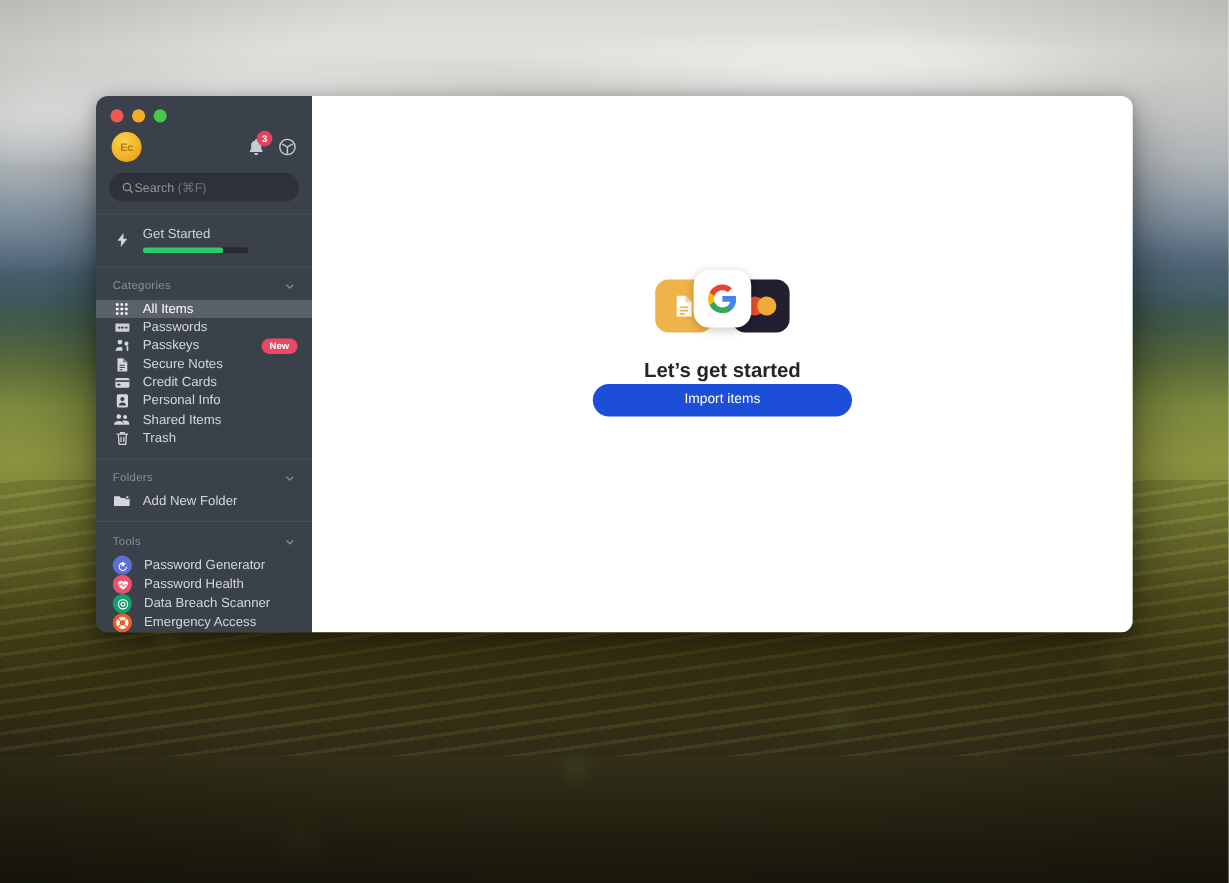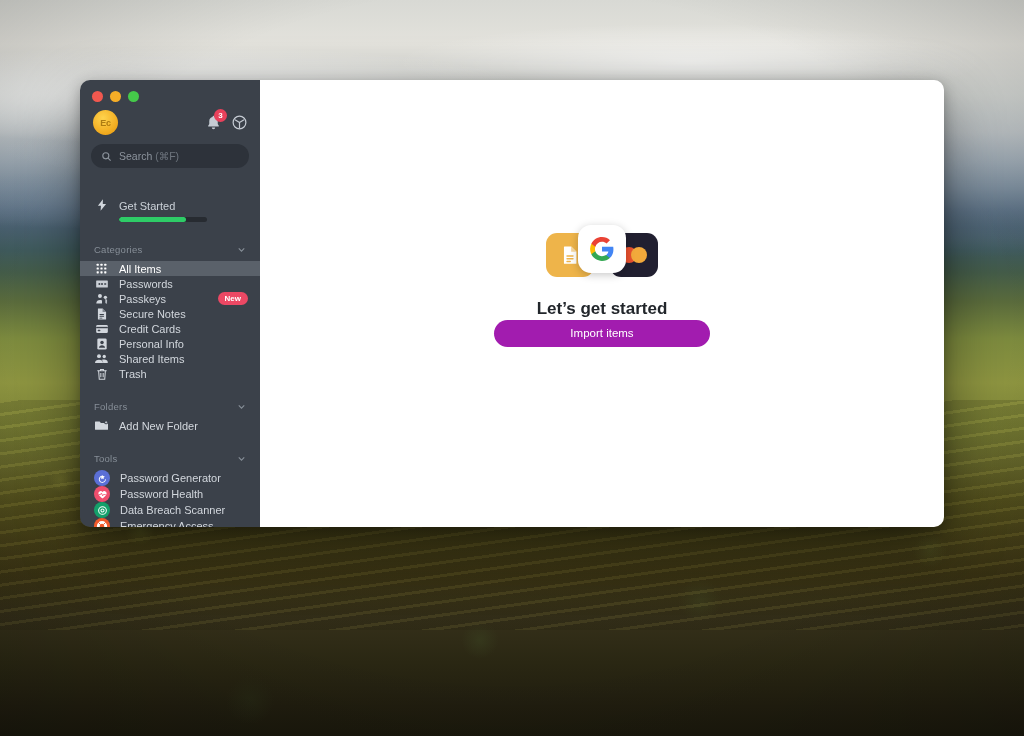--- a/index.html
+++ b/index.html
@@ -117,35 +117,35 @@
     position:absolute; top:-5px; right:-5px;
     min-width:13px; height:13px; padding:0 3px;
     background:#e8415b; color:#fff; border-radius:7px;
     font-size:8px; line-height:13px; text-align:center; font-weight:bold;
   }
 
   
   .search-wrap { padding:9px 11px 10px 11px; }
   .search-box {
     height:24px; background:#2d323a; border-radius:12px;
-    display:flex; align-items:center; padding:0 10px; gap:7px;
+    display:flex; align-items:center; padding:0 10px; 
     cursor:text;
   }
   .search-box svg { flex-shrink:0; }
   .search-text { font-size:10.5px; color:#8d949d; white-space:nowrap; }
   .search-text .kbd { color:#6e757e; }
 
   .divider { height:1px; background:#474d56; margin:0; }
 
   
   .get-started {
     display:flex; align-items:center; gap:10px;
     padding:10px 12px 11px 14px; cursor:pointer;
   }
-  .gs-body { flex:1;margin-top:12px; }
+  .gs-body { flex:1; }
   .gs-label { font-size:11px; color:#cbd1d8; margin-bottom:5px; }
   .gs-track {
     height:5px; width:88px; border-radius:3px; background:#272b31; overflow:hidden;
   }
   .gs-fill { height:100%; background:#2ecc67; border-radius:3px; }
 
   
   .section-head {
     display:flex; align-items:center; justify-content:space-between;
     padding:11px 13px 6px 14px; cursor:pointer;
@@ -486,18 +486,18 @@
               <path fill="#4285F4" d="M45.1 24.5c0-1.6-.14-3.14-.41-4.64H24v8.79h11.82c-.51 2.75-2.06 5.08-4.39 6.64v5.52h7.11c4.16-3.83 6.56-9.47 6.56-16.31z"></path>
               <path fill="#34A853" d="M24 46c5.94 0 10.92-1.97 14.56-5.33l-7.11-5.52c-1.97 1.32-4.49 2.1-7.45 2.1-5.73 0-10.58-3.87-12.31-9.07H4.34v5.7C7.96 41.07 15.4 46 24 46z"></path>
               <path fill="#FBBC05" d="M11.69 28.18c-.44-1.32-.69-2.73-.69-4.18s.25-2.86.69-4.18v-5.7H4.34A21.99 21.99 0 0 0 2 24c0 3.55.85 6.91 2.34 9.88l7.35-5.7z"></path>
               <path fill="#EA4335" d="M24 10.75c3.23 0 6.13 1.11 8.41 3.29l6.31-6.31C34.91 4.18 29.93 2 24 2 15.4 2 7.96 6.93 4.34 14.12l7.35 5.7c1.73-5.2 6.58-9.07 12.31-9.07z"></path>
             </svg>
           </div>
         </div>
 
         <div class="es-title">Let’s get started</div>
 
-        <button class="btn" style="background: #a21caf;">Import items</button>
+        <button class="btn" style="background: #1d4ed8;">Import items</button>
       </div>
     </div>
 
   </div>
 </div>
 
 </body></html>

